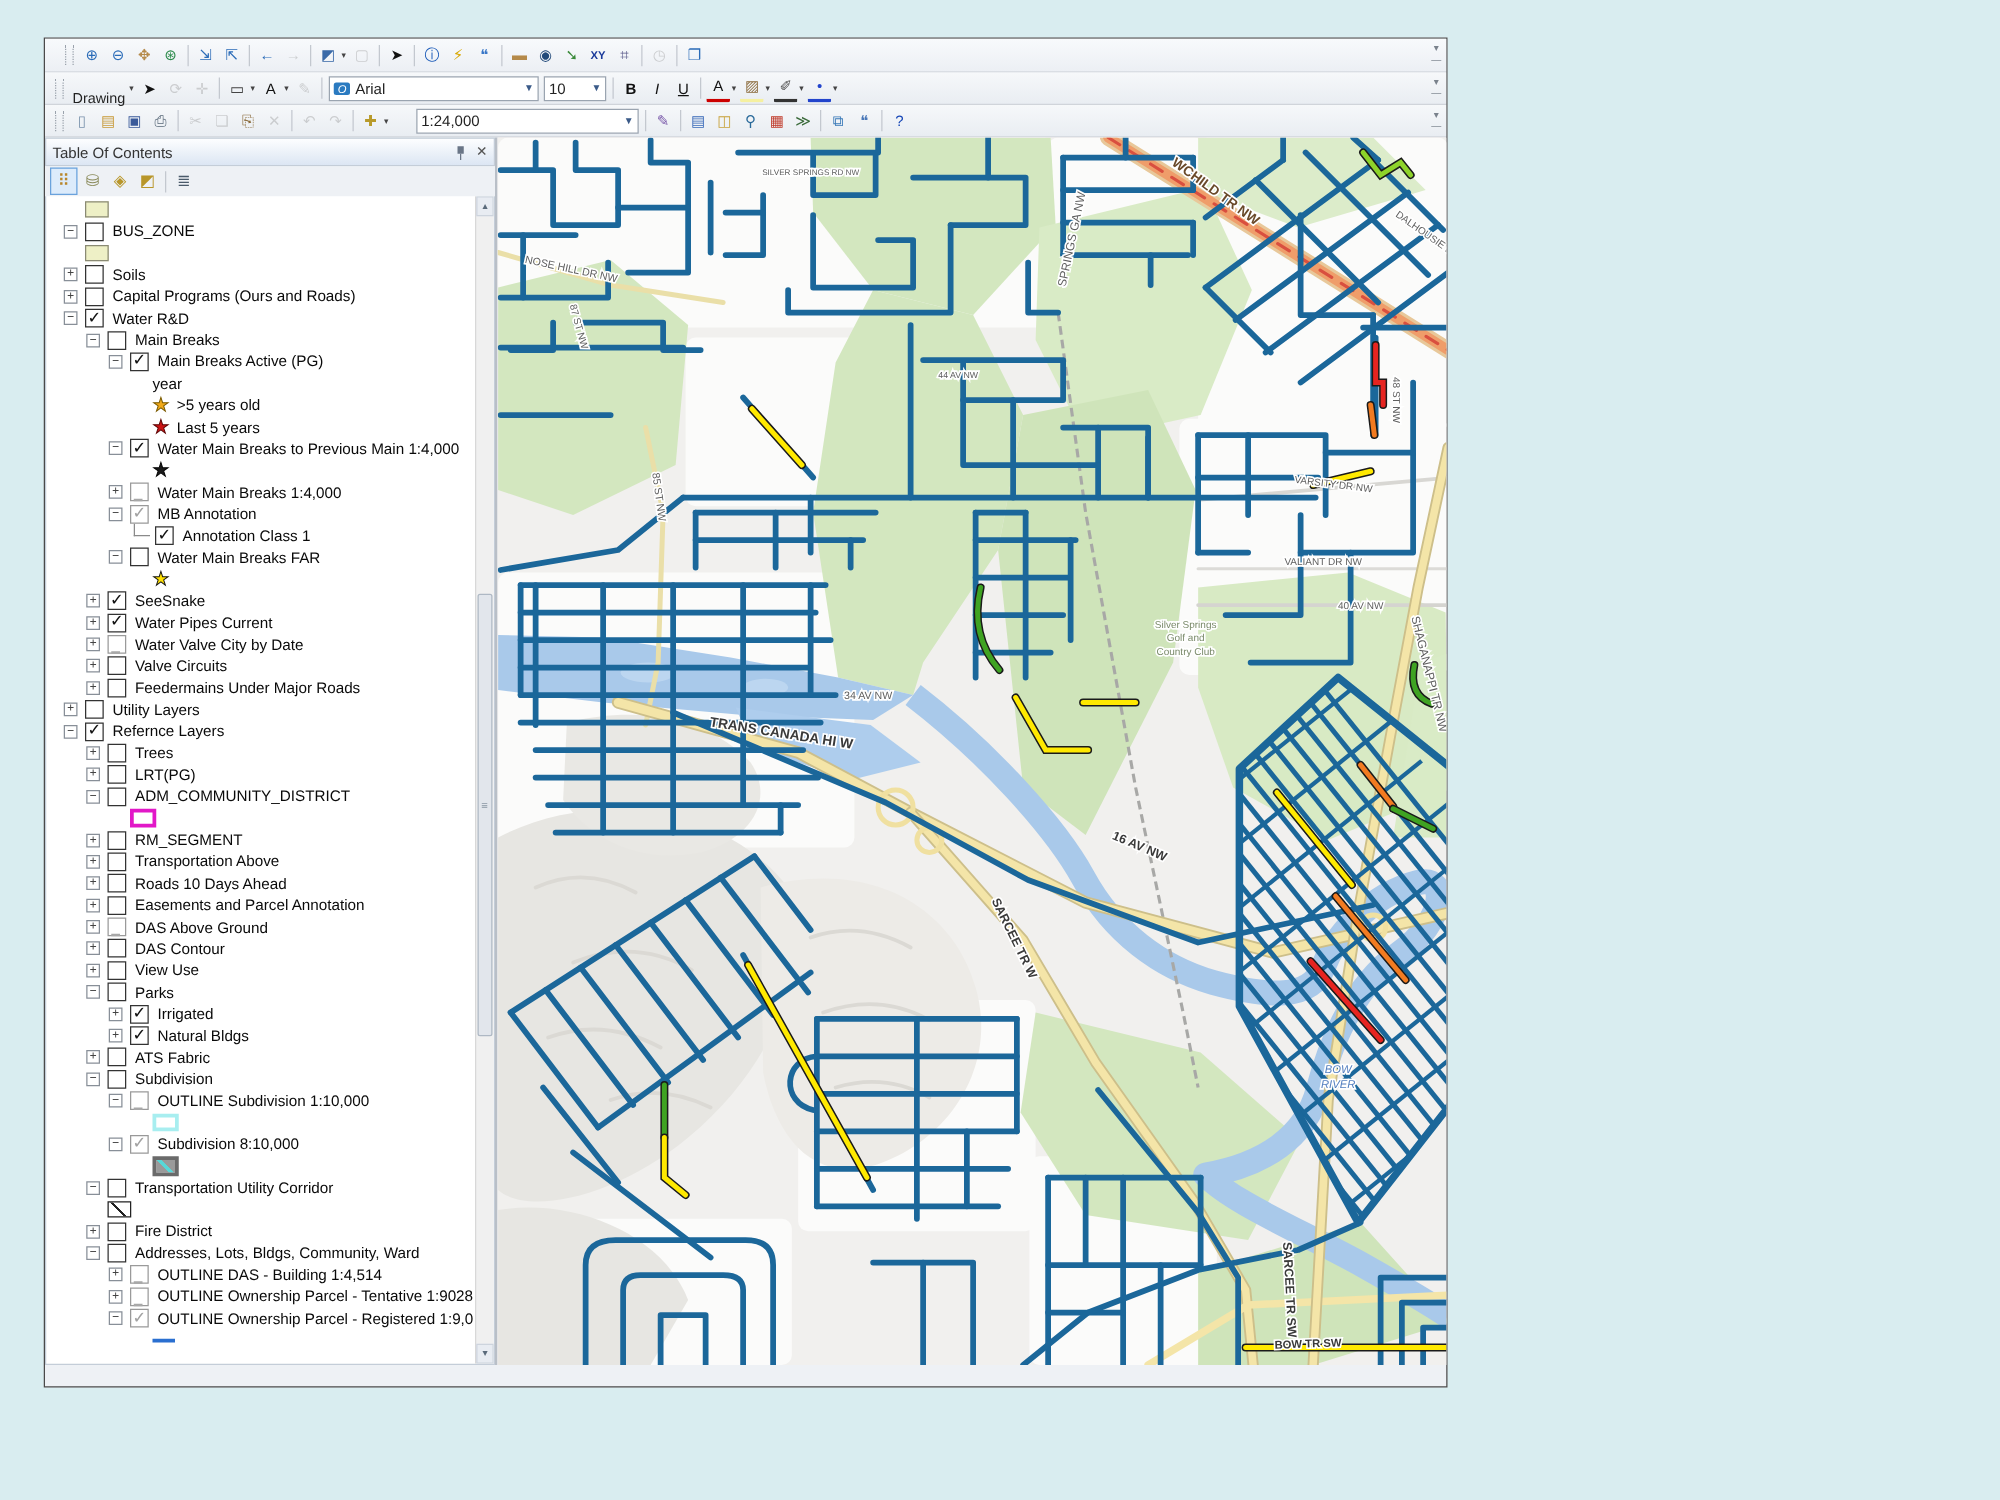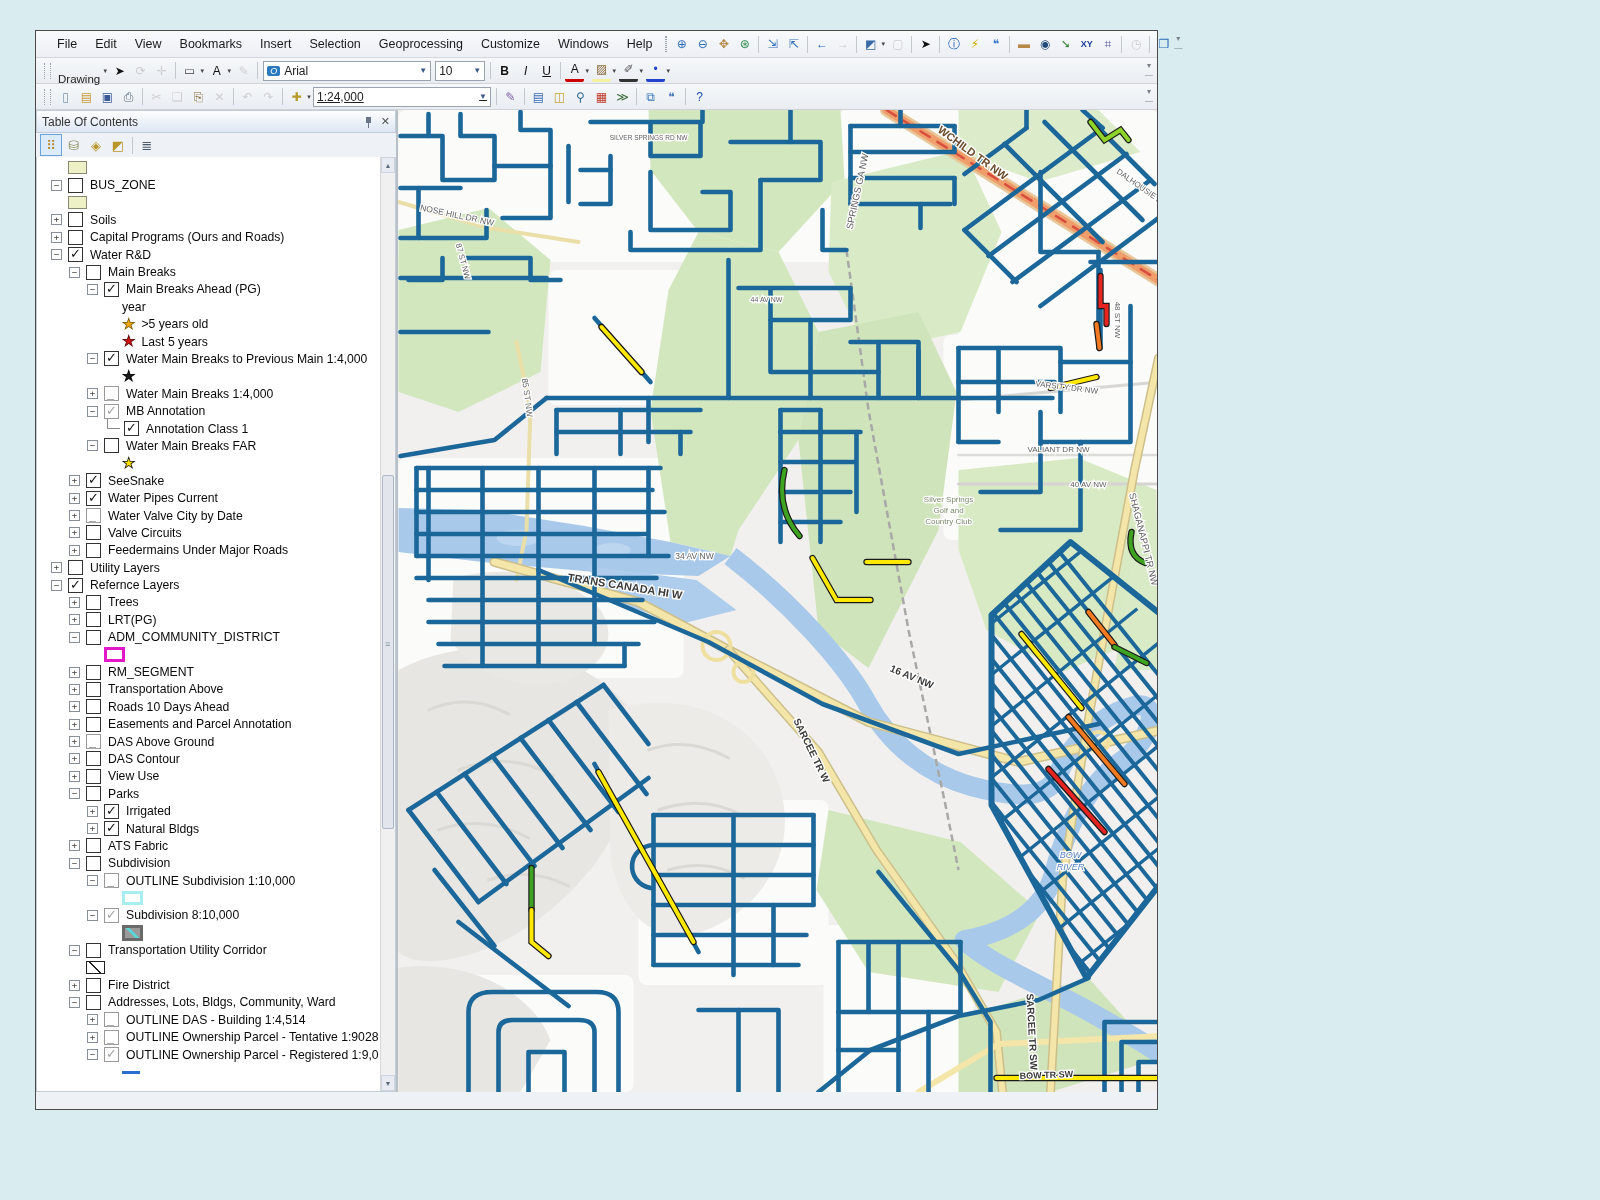--- a/index.html
+++ b/index.html
@@ -73,32 +73,20 @@
   svg text{font-family:"Liberation Sans","DejaVu Sans",sans-serif;}
   .b{font-weight:bold;}
   .btn-txt{font-size:11.5px;margin-top:16px;}
 </style>
 </head>
 <body>
 
 <div class="app">
 
   <div class="menubar">
-    <div id="menu" style="display:flex;">
-        <span class="menu-item">File</span>
-        <span class="menu-item">Edit</span>
-        <span class="menu-item">View</span>
-        <span class="menu-item">Bookmarks</span>
-        <span class="menu-item">Insert</span>
-        <span class="menu-item">Selection</span>
-        <span class="menu-item">Geoprocessing</span>
-        <span class="menu-item">Customize</span>
-        <span class="menu-item">Windows</span>
-        <span class="menu-item">Help</span>
-      </div>
     <div class="grip"></div>
     <div id="viewtb" style="display:flex;align-items:center;">
         <span class="ticon" style="color: rgb(43, 108, 184);">⊕</span>
         <span class="ticon" style="color: rgb(43, 108, 184);">⊖</span>
         <span class="ticon" style="color: rgb(181, 138, 74);">✥</span>
         <span class="ticon" style="color: rgb(42, 138, 74);">⊛</span>
         <div class="sep"></div>
         <span class="ticon" style="color: rgb(43, 108, 184);">⇲</span>
         <span class="ticon" style="color: rgb(43, 108, 184);">⇱</span>
         <div class="sep"></div>
@@ -183,21 +171,21 @@
         <span class="ticon dis" style="color: rgb(136, 136, 136);">❏</span>
         <span class="ticon" style="color: rgb(138, 106, 58);">⎘</span>
         <span class="ticon dis" style="color: rgb(136, 136, 136);">✕</span>
         <div class="sep"></div>
         <span class="ticon dis" style="color: rgb(136, 136, 136);">↶</span>
         <span class="ticon dis" style="color: rgb(136, 136, 136);">↷</span>
         <div class="sep"></div>
         <span class="ticon" style="color: rgb(184, 154, 42);">✚</span>
         <span class="dd">▾</span>
       </div>
-    <div class="combo" style="width:170px;margin-left:0;text-decoration:underline;">
+    <div class="combo" style="width:170px;margin-left:20px;">
       <span>1:24,000</span>
       <span class="arr">▼</span>
     </div>
     <div class="sep"></div>
     <div id="stdright" style="display:flex;align-items:center;">
         <span class="ticon" style="color: rgb(122, 90, 170);">✎</span>
         <div class="sep"></div>
         <span class="ticon" style="color: rgb(58, 106, 184);">▤</span>
         <span class="ticon" style="color: rgb(200, 162, 58);">◫</span>
         <span class="ticon" style="color: rgb(42, 106, 154);">⚲</span>
@@ -260,21 +248,21 @@
               <span>Water R&amp;D</span>
             </div>
             <div class="trow" style="margin-left: 18px;">
               <span class="exp">−</span>
               <span class="cb off"></span>
               <span>Main Breaks</span>
             </div>
             <div class="trow" style="margin-left: 36px;">
               <span class="exp">−</span>
               <span class="cb on"></span>
-              <span>Main Breaks Ahead (PG)</span>
+              <span>Main Breaks Active (PG)</span>
             </div>
             <div class="trow" style="margin-left: 54px;">
               <span class="expspace"></span>
               <span>year</span>
             </div>
             <div class="trow" style="margin-left: 54px;">
               <span class="expspace"></span>
               <span class="star" style="color: rgb(240, 168, 24); -webkit-text-stroke: 0.8px rgb(122, 90, 0);">★</span>
               <span>&gt;5 years old</span>
             </div>

